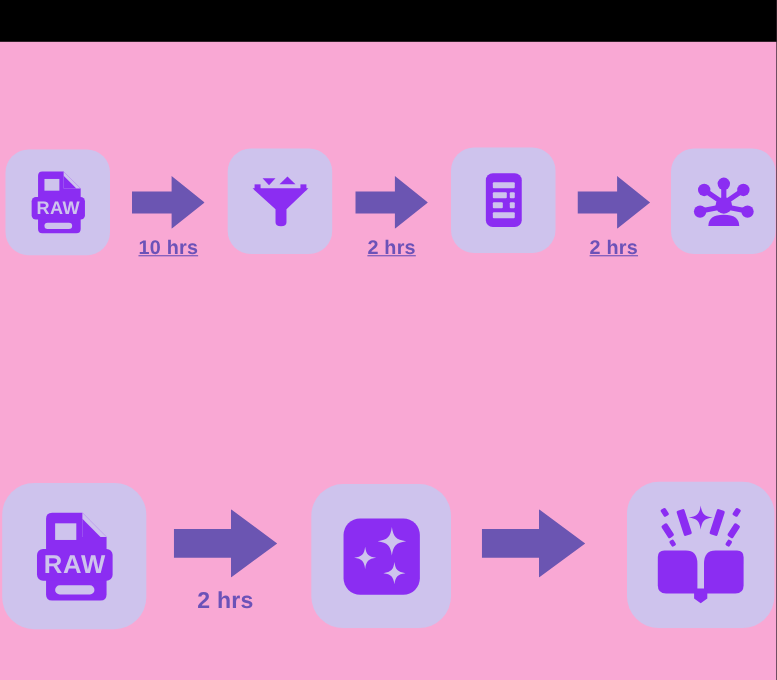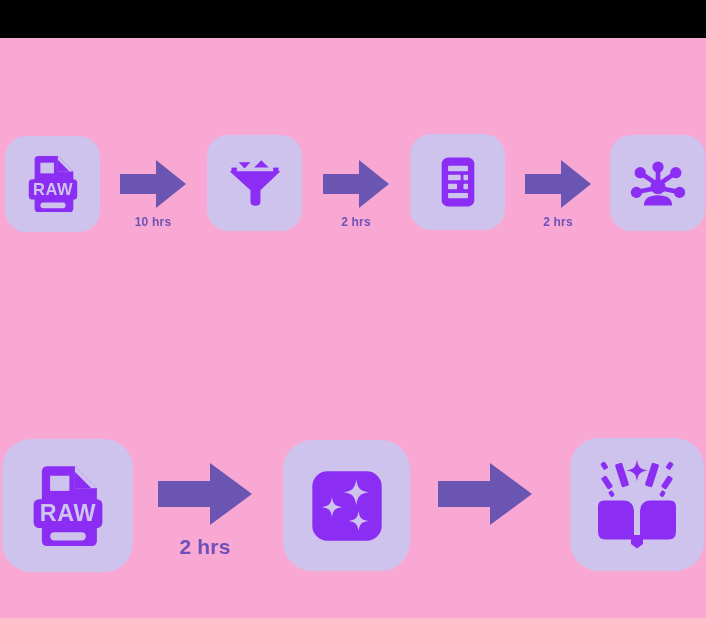--- a/index.html
+++ b/index.html
@@ -4,21 +4,21 @@
 <style>
   html,body{margin:0;padding:0;background:#000;}
   .canvas{position:relative;width:706px;height:618px;background:#f9a8d4;overflow:hidden;
           font-family:"Liberation Sans", sans-serif;margin-top:38px;}
   .tile{position:absolute;background:#cec3ed;display:flex;align-items:center;justify-content:center;}
   .tile.small{width:95px;height:96px;border-radius:21px;}
   .tile.big{border-radius:29px;}
   .arrow{position:absolute;}
   .arrow polygon{fill:#6b55b2;}
   .duration{position:absolute;color:#6c52b8;font-weight:bold;text-align:center;}
-  .duration.sm{font-size:12px;letter-spacing:.2px;}
+  .duration.sm{font-size:18px;letter-spacing:.2px;text-decoration:underline;}
   .duration.lg{font-size:21px;letter-spacing:.2px;}
   .ic{fill:#8b2df2;}
   .lt{fill:#cec3ed;}
   .raw-text{font-family:"Liberation Sans", sans-serif;font-weight:bold;font-size:17px;letter-spacing:.5px;}
   
   .t1{left:5px;top:98px;}
   .a1{left:120px;top:122px;}
   .d1{left:118px;top:177px;width:70px;}
   .t2{left:207px;top:97px;}
   .a2{left:323px;top:122px;}

